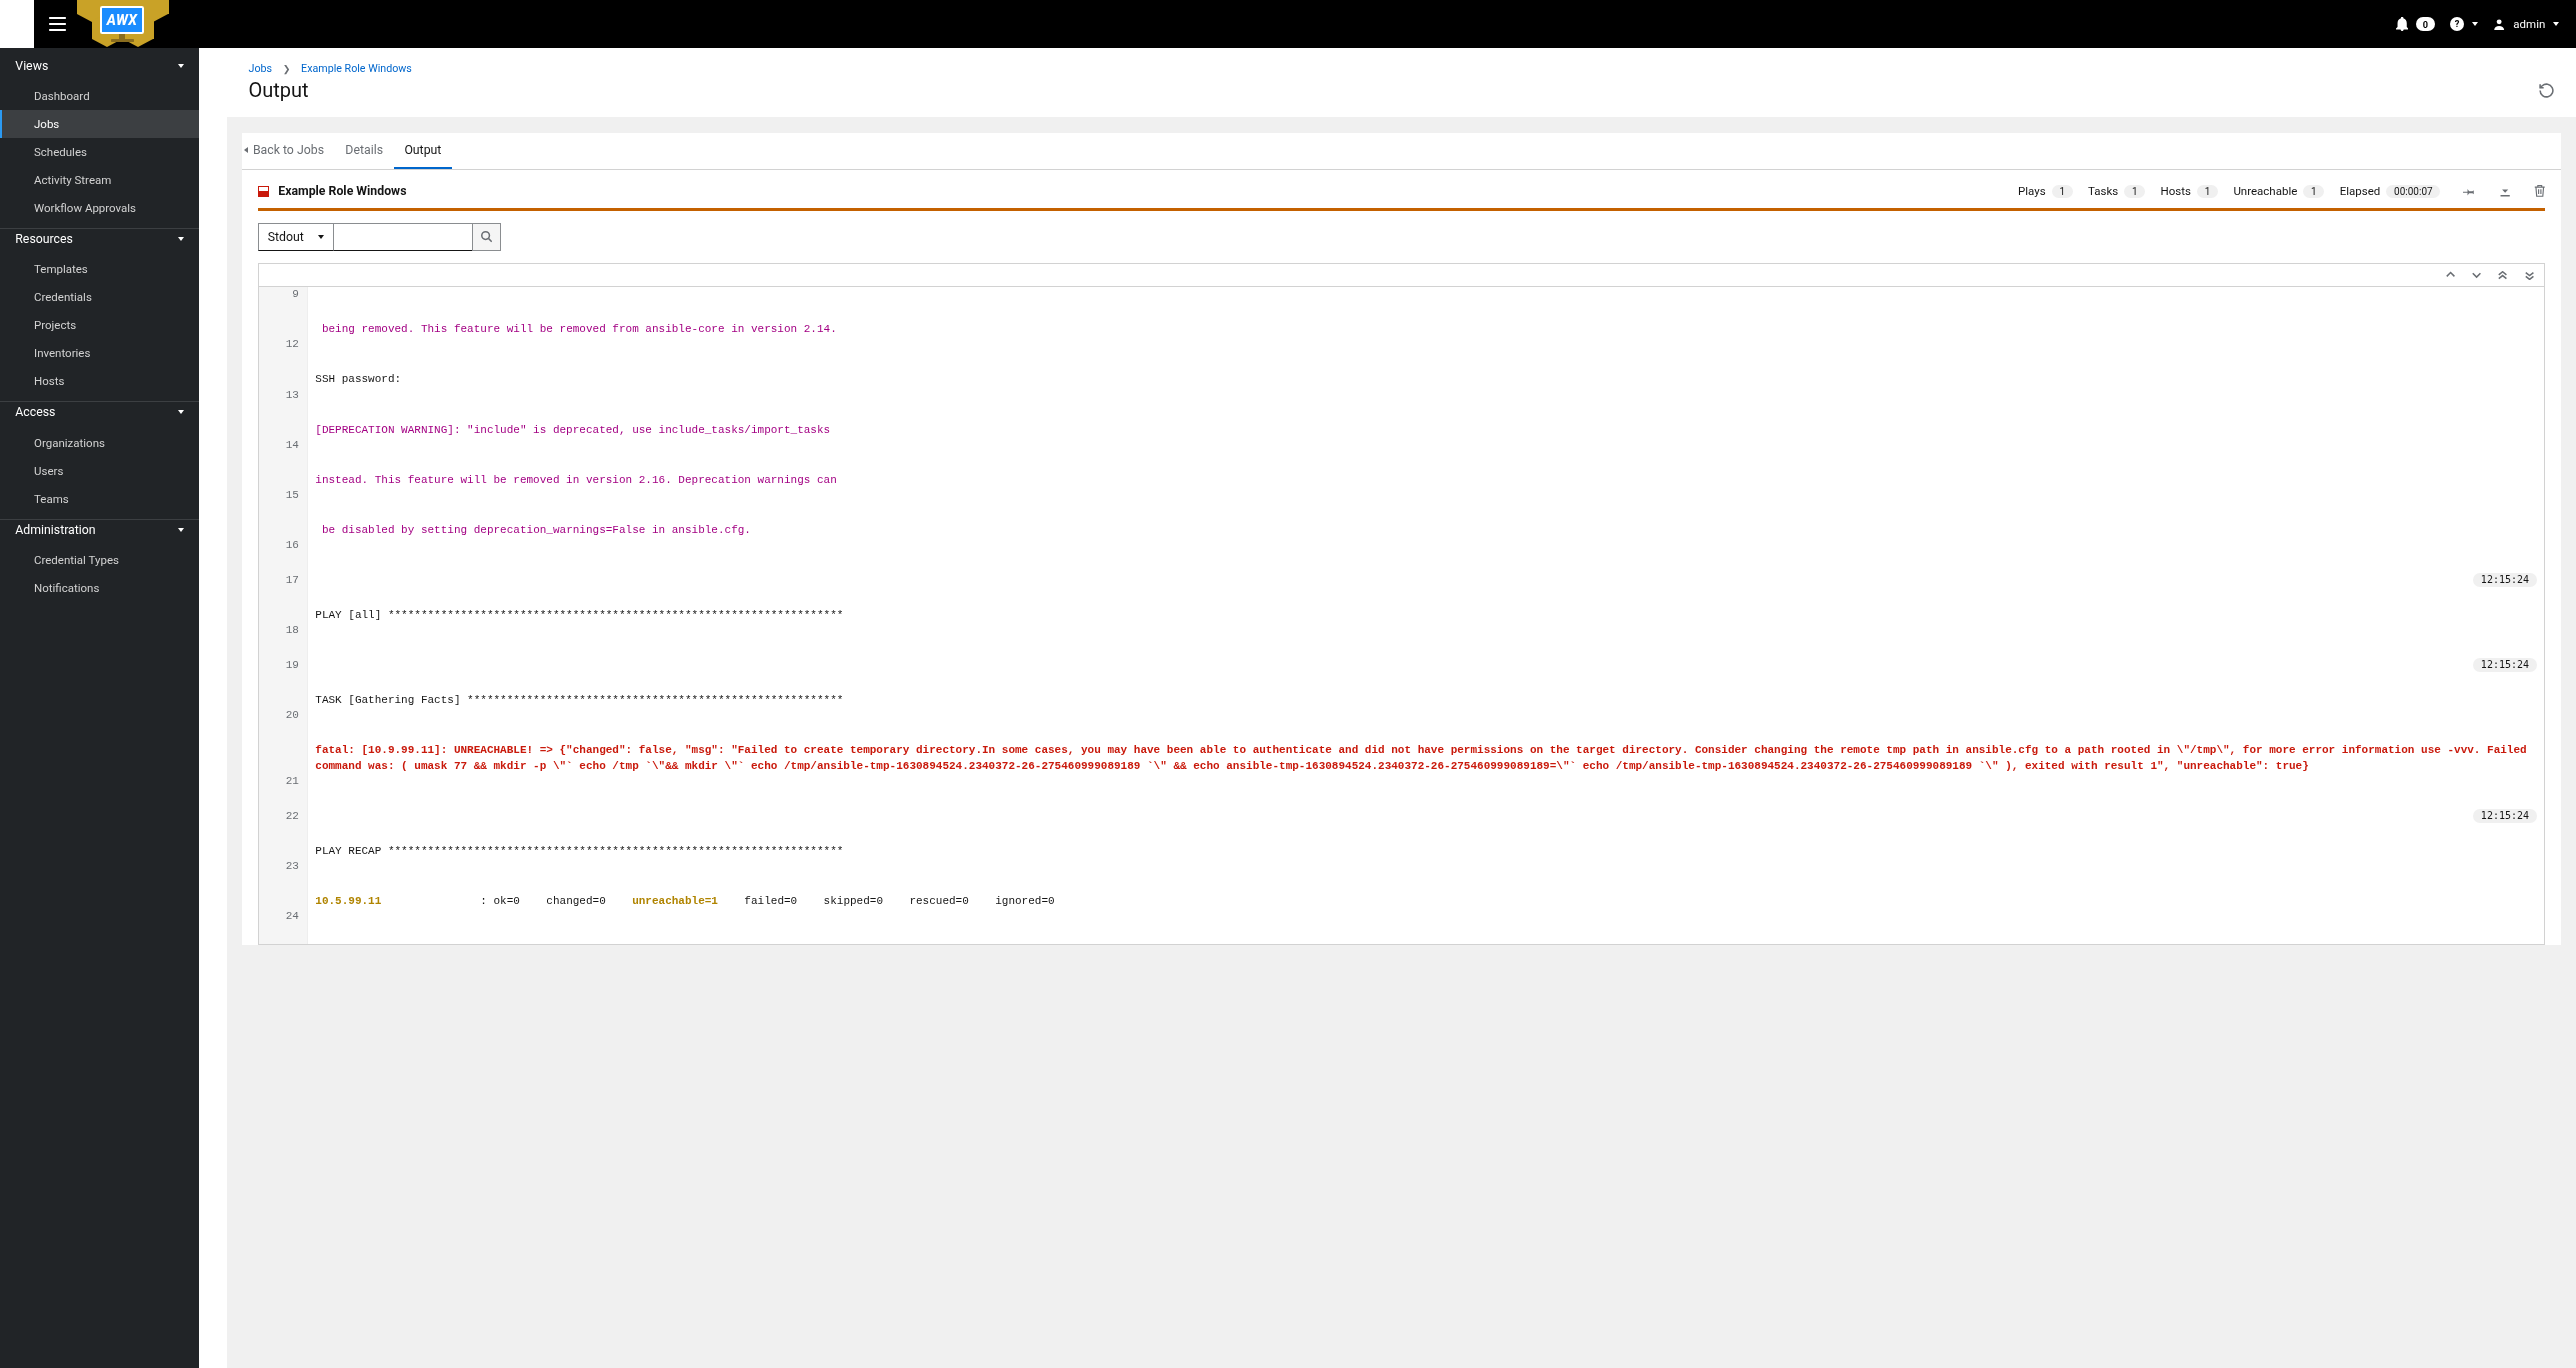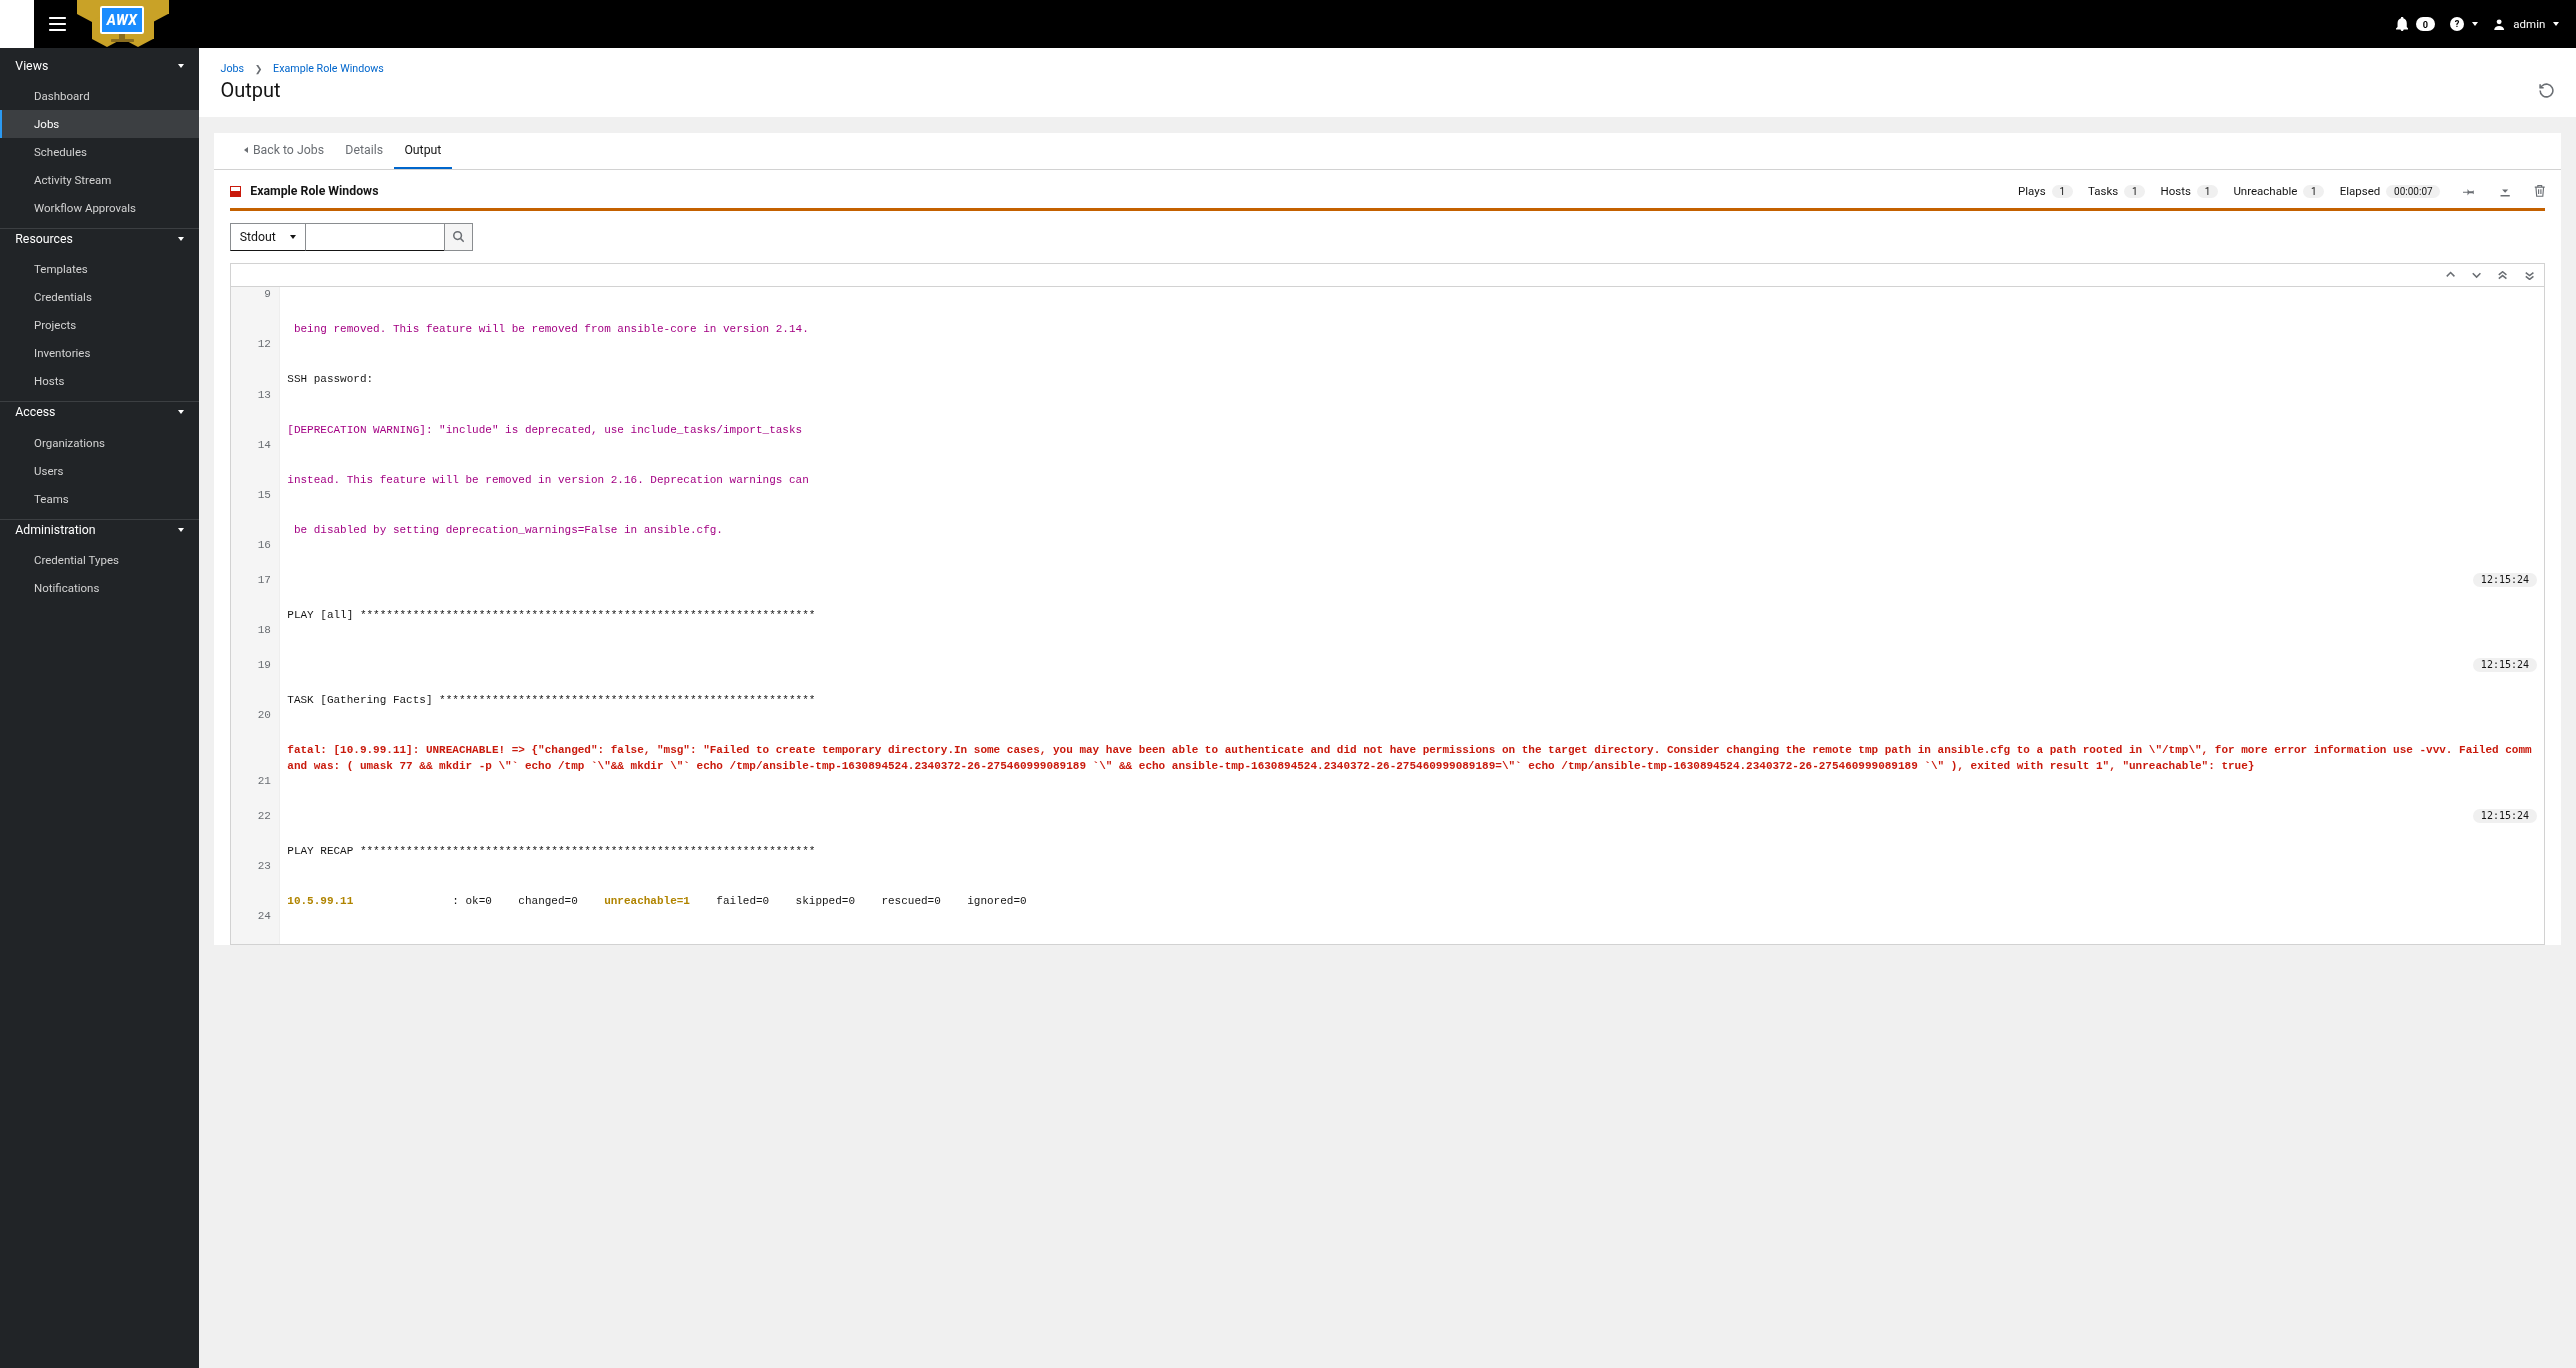--- a/index.html
+++ b/index.html
@@ -14,37 +14,37 @@
 .hex::before { top: -8.4px; border-bottom: 8.4px solid #c9a227; }
 .hex::after { bottom: -8.4px; border-top: 8.4px solid #c9a227; }
 .logo-screen { position: relative; z-index: 2; width: 44px; height: 28px; background: #1a8cff; border: 2.3px solid #fff; border-radius: 2.3px; display: flex; align-items: center; justify-content: center; color: #fff; font-weight: 800; font-size: 14px; letter-spacing: 0.4px; font-style: italic; }
 .logo-stand { position: relative; z-index: 2; width: 6.1px; height: 4.6px; background: #8a6d1f; margin: 0 auto; }
 .logo-base { position: relative; z-index: 2; width: 23px; height: 3.1px; background: #8a6d1f; margin: 0 auto; border-radius: 0.8px; }
 .header-right { display: flex; align-items: center; gap: 15.3px; color: #fff; }
 .header-right .group { display: flex; align-items: center; gap: 7.7px; cursor: pointer; }
 .badge-count { background: #fff; color: #000; font-size: 9.2px; font-weight: 700; padding: 0 7px; border-radius: 7.7px; height: 14px; display: flex; align-items: center; }
 .icon { display: inline-flex; }
 .caret-down { width: 0; height: 0; border-left: 3.8px solid transparent; border-right: 3.8px solid transparent; border-top: 4.6px solid #fff; }
-.shell { display: flex; height: calc(100vh - 48px); }
+.shell { display: flex; height: calc(100vh - 48px); gap: 28px; }
 .sidebar { width: 199px; background: #212427; color: #d2d2d2; overflow-y: auto; flex-shrink: 0; }
 .side-section-title { display: flex; align-items: center; justify-content: space-between; padding: 10.7px 15.3px 9.2px; color: #fff; font-size: 12.3px; cursor: pointer; }
 .side-section-title .chev { width: 0; height: 0; border-left: 3.8px solid transparent; border-right: 3.8px solid transparent; border-top: 4.6px solid #fff; }
 .side-item { padding: 7px 15.3px 7px 32px; font-size: 11.5px; color: #d2d2d2; cursor: pointer; border-left: 2.3px solid transparent; }
 .side-item.active { background: #3c3f42; color: #fff; border-left: 2.3px solid #2b9af3; }
 .side-divider { border-top: 0.8px solid #3c3f42; margin-top: 6.1px; padding-top: 3.1px;}
 .main { flex: 1; background: #f0f0f0; overflow-y: auto; }
 .page-header { background: #fff; padding: 14px 21.5px 15.3px; }
 .breadcrumb { display: flex; align-items: center; gap: 10.7px; font-size: 10.7px; }
 .breadcrumb a { color: #0066cc; text-decoration: none; cursor: pointer; }
 .breadcrumb-sep { color: #6a6e73; font-size: 9.2px; }
 .page-title-row { display: flex; align-items: center; justify-content: space-between; margin-top: 3.1px; }
 .page-title { font-size: 20px; font-weight: 400; }
 .relaunch-icon { width: 17px; height: 17px; color: #6a6e73; cursor: pointer; }
 .card { background: #fff; margin: 15.3px; padding: 0; }
-.tabs { display: flex; align-items: center; gap: 0; border-bottom: 0.8px solid #d2d2d2; padding: 0 30px; }
+.tabs { display: flex; align-items: center; gap: 0; border-bottom: 0.8px solid #d2d2d2; padding: 0 2px; }
 .tab { padding: 10.7px 10.7px 10px; color: #6a6e73; font-size: 12.3px; cursor: pointer; border-bottom: 2.3px solid transparent; }
 .tab.back { display: flex; align-items: center; gap: 4.6px; padding-left: 0; }
 .tab.back::before { content: ""; width: 0; height: 0; border-top: 3.8px solid transparent; border-bottom: 3.8px solid transparent; border-right: 4.6px solid #6a6e73; }
 .tab.active { color: #151515; border-bottom-color: #0066cc; }
 .job-row { display: flex; align-items: center; justify-content: space-between; padding: 14px 15.3px 9.2px; }
 .job-left { display: flex; align-items: center; gap: 9.2px; }
 .status-box { width: 11.5px; height: 11.5px; background: #fff; border: 0.8px solid #c9190b; position: relative; }
 .status-box::after { content: ""; position: absolute; left: 0; bottom: 0; width: 100%; height: 55%; background: #c9190b; }
 .job-name { font-weight: 700; font-size: 12.3px; }
 .job-right { display: flex; align-items: flex-start; gap: 15.3px; color: #151515; font-size: 11.5px; }

